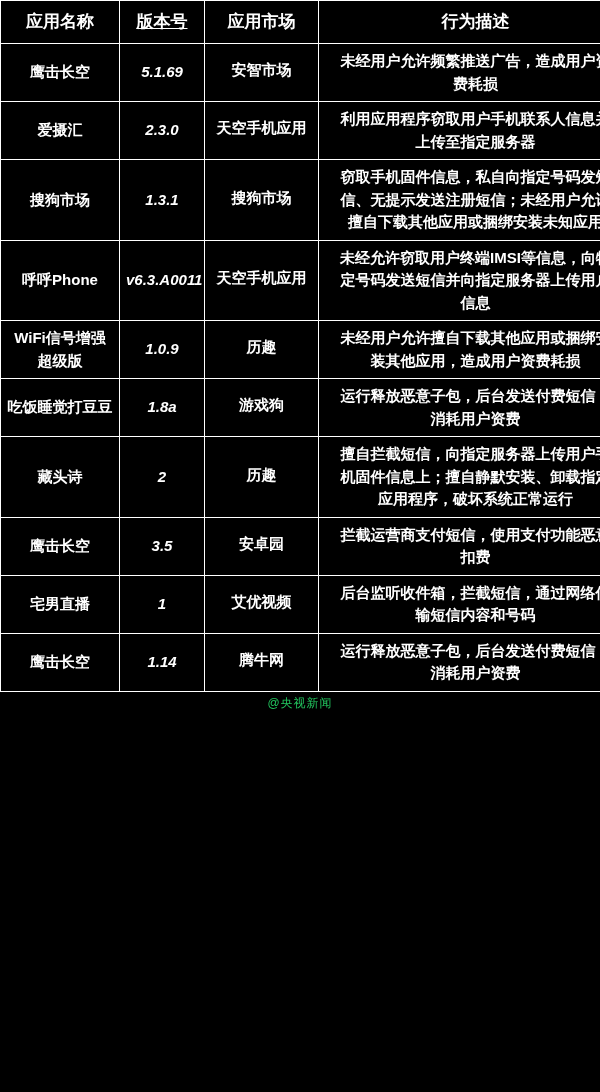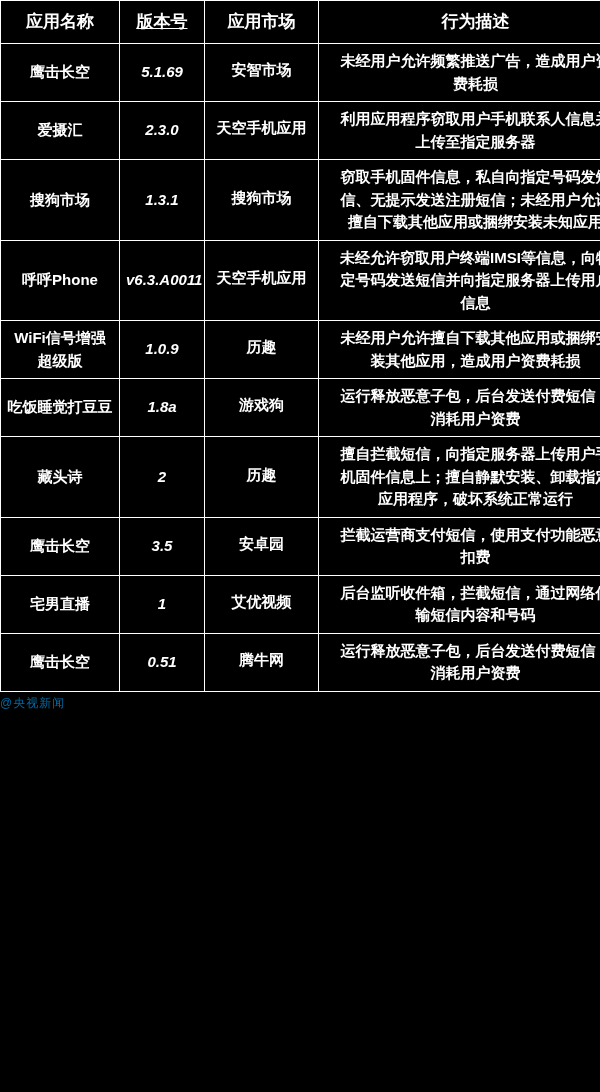--- a/index.html
+++ b/index.html
@@ -52,23 +52,23 @@
   th.col-desc   { width: 305px; }
 
   .desc-text {
     display: block;
     padding: 0 10px;
   }
   .watermark {
     width: 600px;
     height: 22px;
     background: #000;
-    color: #0369a1;
+    color: #22c55e;
     font-size: 12px;
-    text-align: left;
+    text-align: center;
     line-height: 22px;
     letter-spacing: 1px;
   }
 </style>
 </head>
 <body>
 
 <div class="table-wrap">
   <table class="app-table">
     <thead>
@@ -147,21 +147,21 @@
       <tr>
         <td class="col-name">宅男直播</td>
         <td class="col-ver">1</td>
         <td class="col-market">艾优视频</td>
         <td class="col-desc">
             <span class="desc-text">后台监听收件箱，拦截短信，通过网络传输短信内容和号码</span>
           </td>
       </tr>
       <tr>
         <td class="col-name">鹰击长空</td>
-        <td class="col-ver">0.51</td>
+        <td class="col-ver">1.14</td>
         <td class="col-market">腾牛网</td>
         <td class="col-desc">
             <span class="desc-text">运行释放恶意子包，后台发送付费短信，消耗用户资费</span>
           </td>
       </tr>
     </tbody>
   </table>
 </div>
 
 <div class="watermark">@央视新闻</div>

